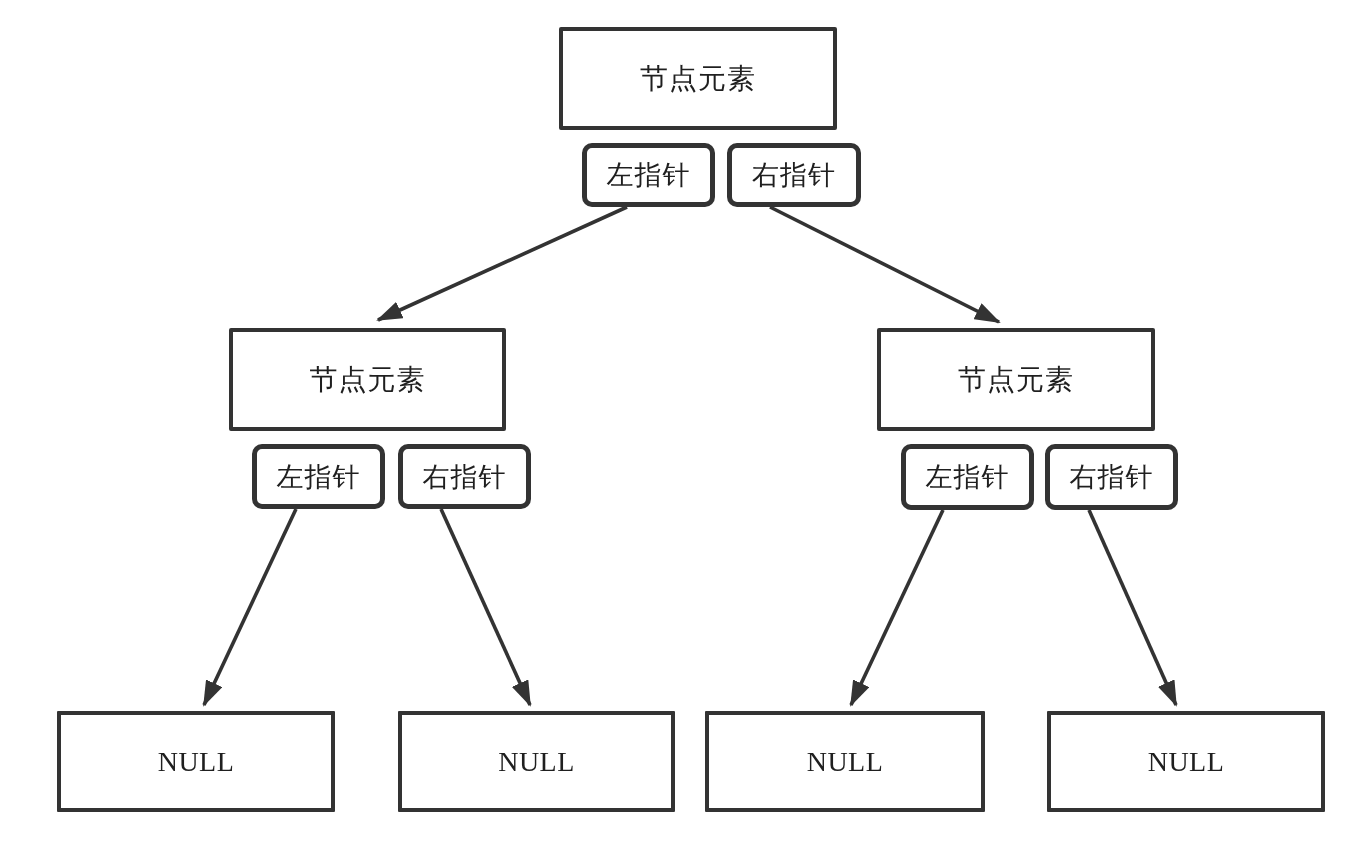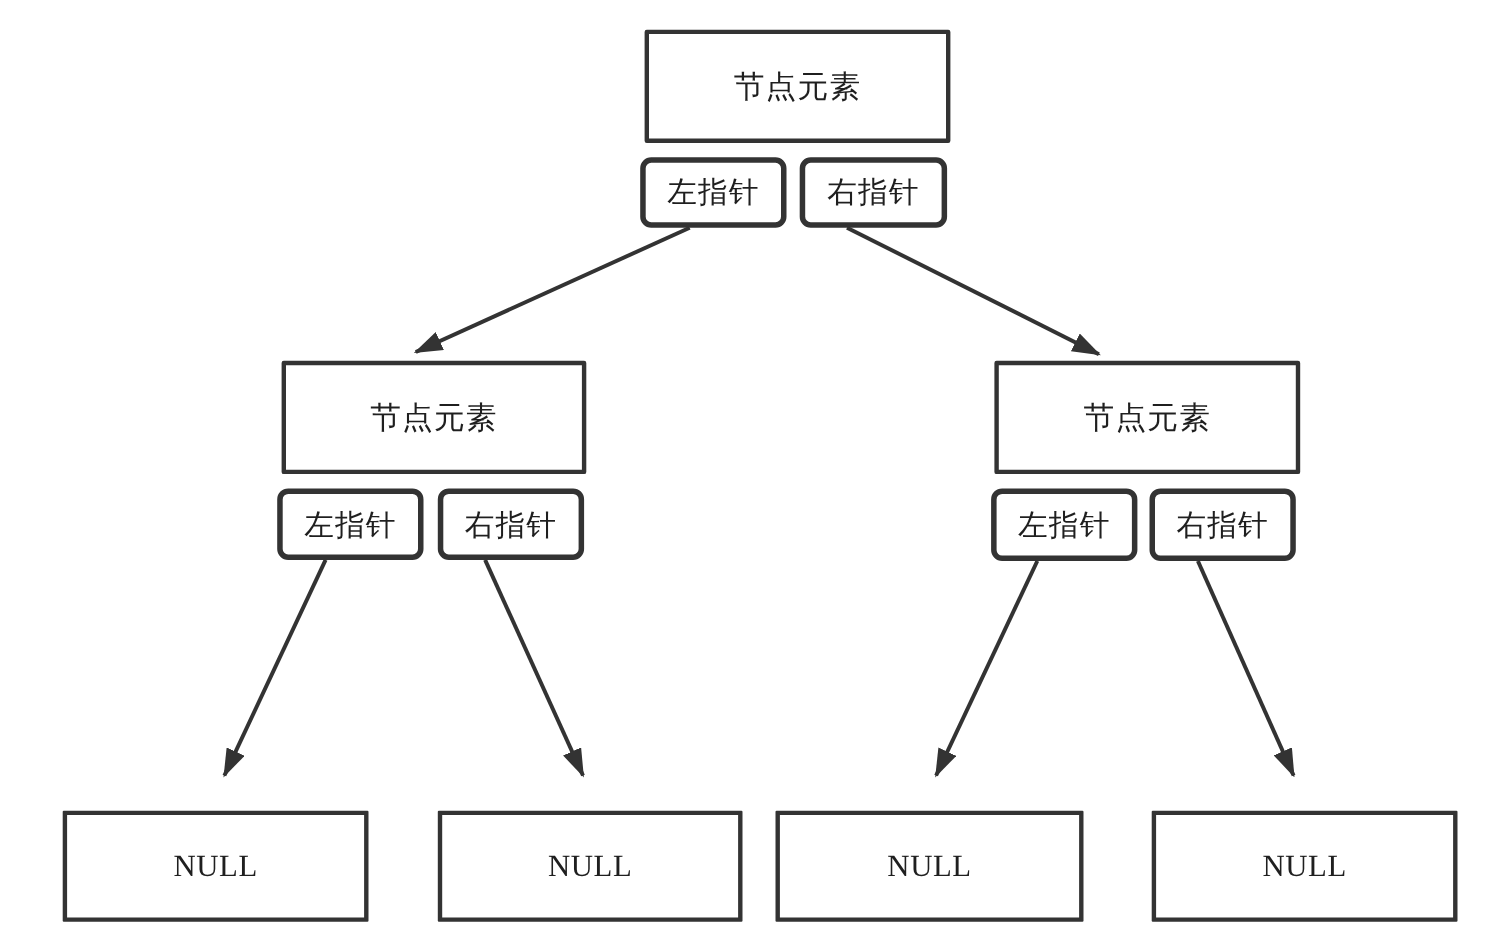--- a/index.html
+++ b/index.html
@@ -22,23 +22,23 @@
     position: absolute;
     box-sizing: border-box;
     border: 4px solid #333333;
     background: #ffffff;
     display: flex;
     align-items: center;
     justify-content: center;
     font-size: 28px;
     letter-spacing: 1px;
   }
-  .node-box { border-radius: 2px; margin-left: 27px; }
+  .node-box { border-radius: 2px; }
   .pointer-box { border-radius: 10px; border-width: 5px; font-size: 27px; margin-left: 24px; }
-  .null-box { border-radius: 1px; font-size: 28px; letter-spacing: 0.5px; margin-top: 26px; }
+  .null-box { border-radius: 1px; font-size: 28px; letter-spacing: 0.5px; }
 
   
   .root-node      { left: 559px; top: 27px;  width: 278px; height: 103px; }
   .root-left-ptr  { left: 558px; top: 143px; width: 133px; height: 64px; }
   .root-right-ptr { left: 703px; top: 143px; width: 134px; height: 64px; }
 
   
   .ml-node      { left: 229px; top: 328px; width: 277px; height: 103px; }
   .ml-left-ptr  { left: 228px; top: 444px; width: 133px; height: 65px; }
   .ml-right-ptr { left: 374px; top: 444px; width: 133px; height: 65px; }

